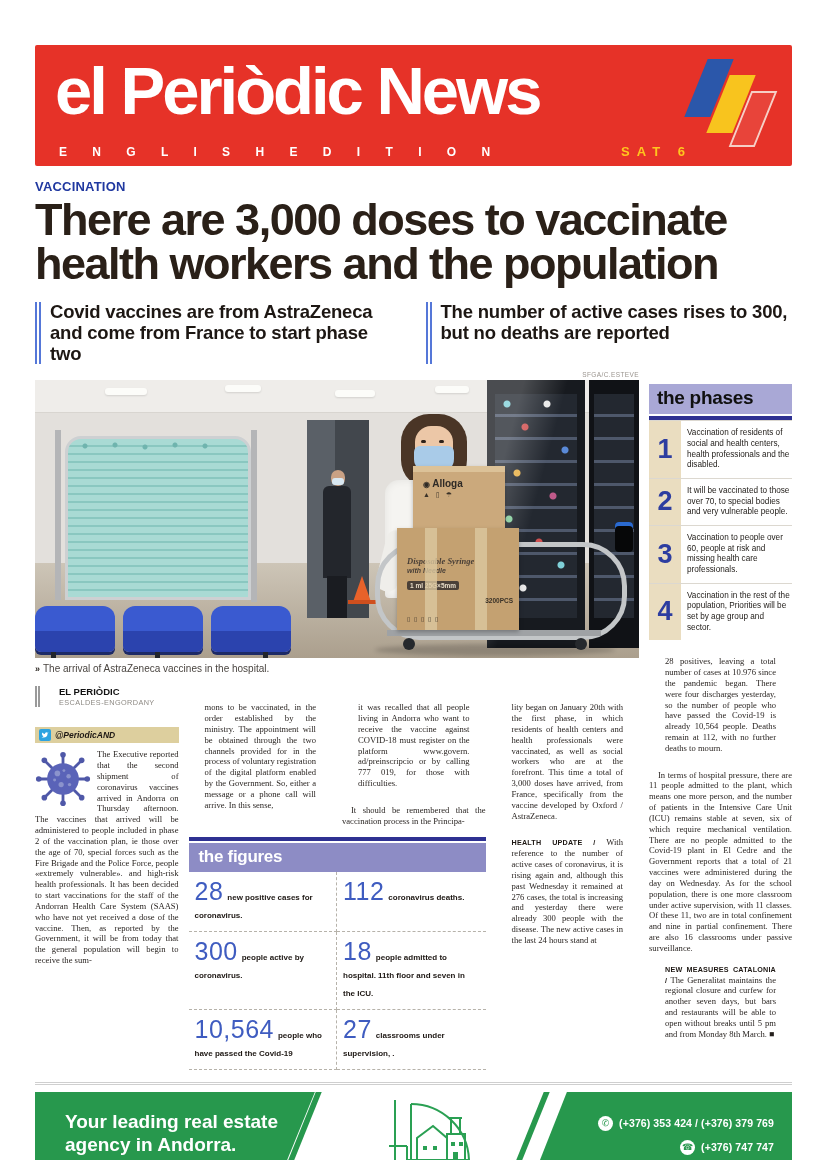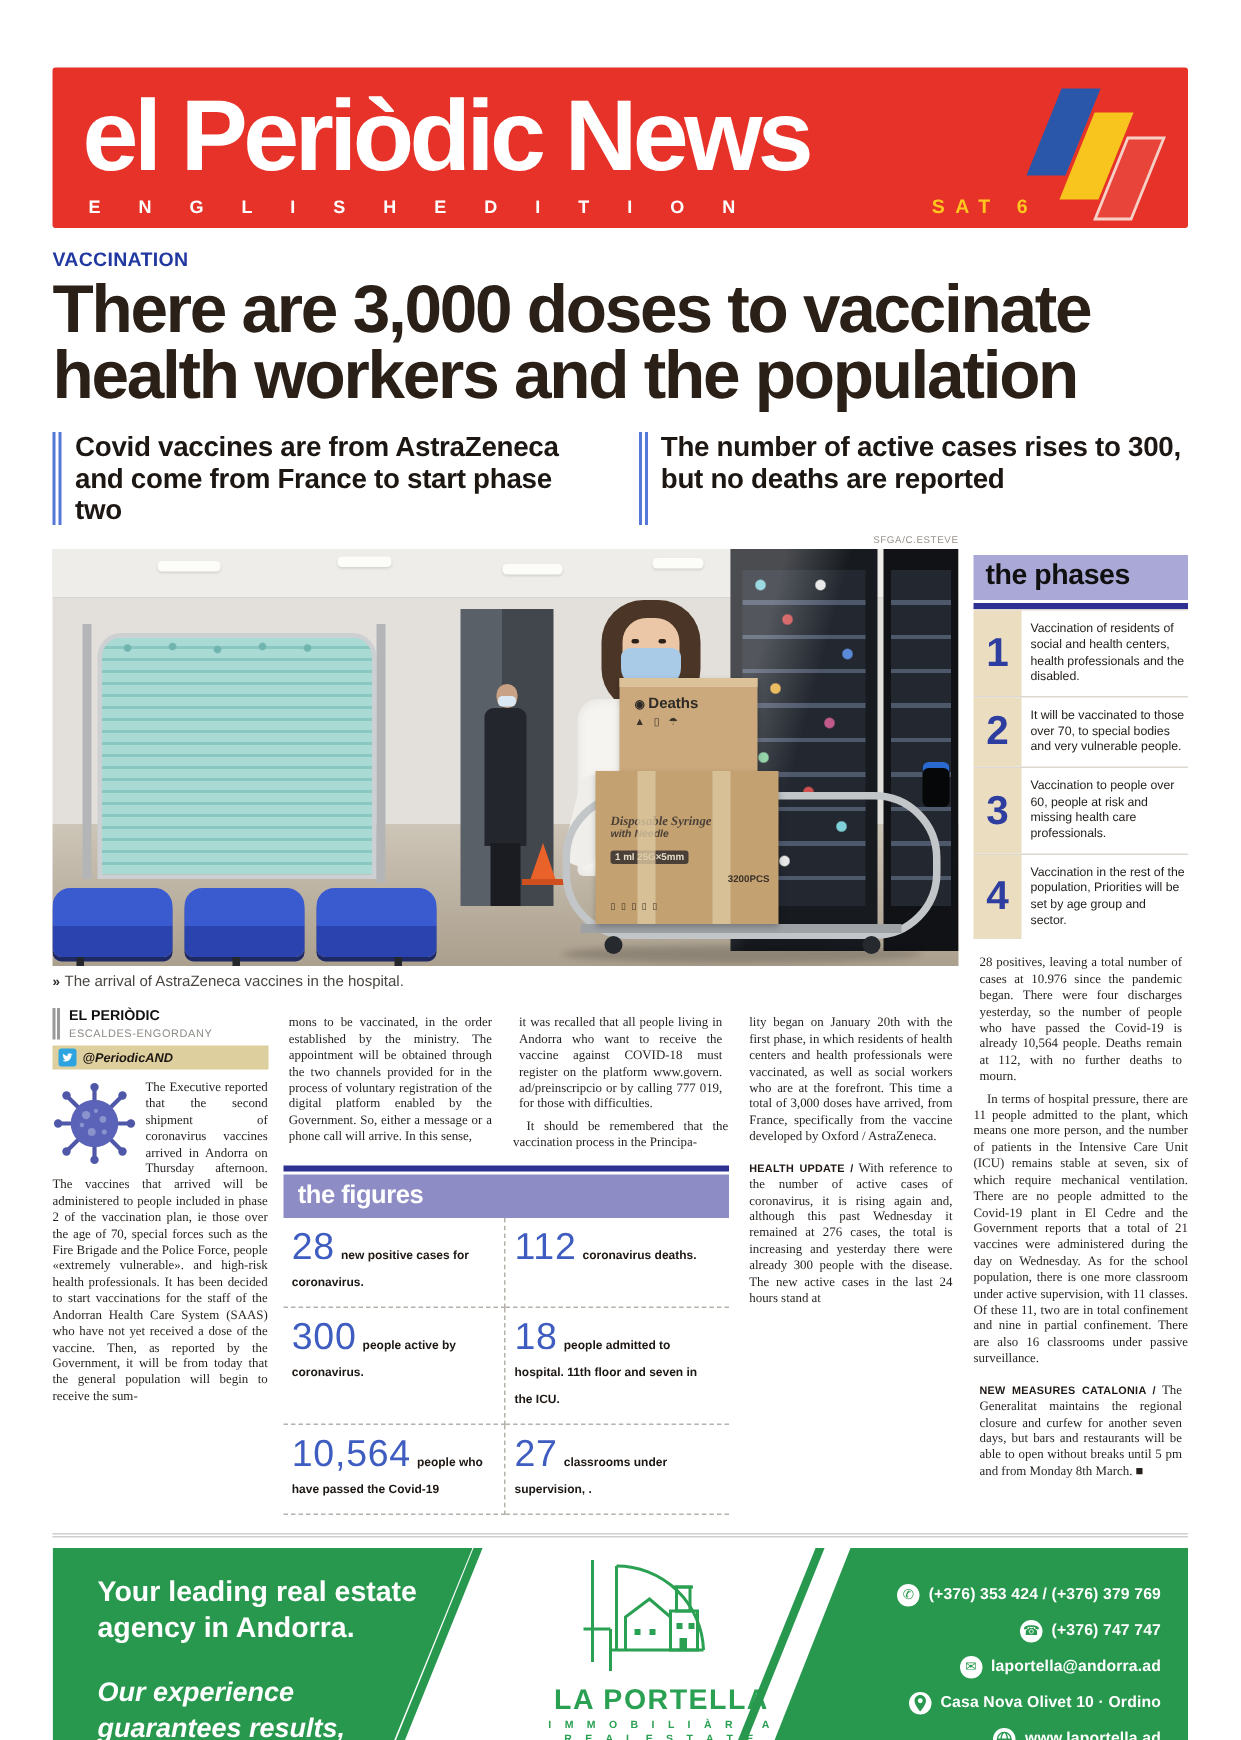--- a/index.html
+++ b/index.html
@@ -1,20 +1,20 @@
 <!DOCTYPE html>
 <html><head>
 <meta charset="utf-8">
 <style>
   html,body{margin:0;padding:0;background:#fff;}
   body{width:827px;height:1160px;overflow:hidden;font-family:"Liberation Sans",sans-serif;position:relative;}
   .page{position:relative;width:757px;margin:0 auto;padding-top:45px;}
 
   
-  .masthead{position:relative;height:107px;background:#e63228;border-radius:2px;overflow:hidden;}
+  .masthead{position:relative;height:121px;background:#e63228;border-radius:2px;overflow:hidden;}
   .mast-title{position:absolute;left:20px;top:-4px;color:#fff;font-weight:bold;font-size:67px;letter-spacing:-3px;line-height:100px;white-space:nowrap;}
   .mast-edition{position:absolute;left:24px;bottom:7px;color:#fff;font-weight:bold;font-size:12px;letter-spacing:11px;text-align:right;}
   .mast-date{position:absolute;right:100px;bottom:7px;color:#ffc61e;font-weight:bold;font-size:13px;letter-spacing:7px;}
   .mast-logo{position:absolute;right:12px;top:8px;width:92px;height:92px;}
   .slash{position:absolute;width:26px;height:58px;transform:skewX(-22deg);}
   .slash.blue{background:#2b57aa;left:8px;top:6px;}
   .slash.yellow{background:#f8c41e;left:30px;top:22px;}
   .slash.red{background:#e8443a;border:2px solid #f6cfc6;left:52px;top:38px;width:22px;height:52px;}
 
   
@@ -77,25 +77,25 @@
 
   .caption{display:flex;align-items:baseline;gap:4px;padding:5px 0 0 0;font-size:10px;color:#4a4540;}
   .caption .arrows{color:#2a2520;font-size:9px;letter-spacing:-1px;font-weight:bold;}
 
   
   .body-grid{display:grid;grid-template-columns:repeat(4,1fr);column-gap:10px;margin-top:12px;}
   .serif{font-family:"Liberation Serif",serif;font-size:8.6px;line-height:1.26;text-align:justify;color:#241f1c;}
   .col-span2{grid-column:1;grid-row:1 / 3;}
   .col4-full{grid-column:4;grid-row:1 / 3;}
   .indent{text-indent:9px;margin:0;}
-  .noindent{margin:4px;}
+  .noindent{margin:16px;}
   .para-gap{margin-top:10px;}
   .run-label{font-family:"Liberation Sans",sans-serif;font-weight:bold;font-size:7.2px;color:#1d1713;letter-spacing:0.2px;}
 
-  .byline{border-left:5px double #9a9a9a;padding-left:6px;margin-bottom:4px;}
+  .byline{border-left:5px double #9a9a9a;padding-left:19px;margin-bottom:20px;}
   .byline-outlet{font-size:9.5px;font-weight:bold;color:#111;}
   .byline-place{font-size:7.3px;color:#8e8a84;letter-spacing:0.4px;margin-top:1px;}
   .twitter-bar{display:flex;align-items:center;gap:4px;background:#ddcf9e;padding:2px 4px;margin:3px 0 6px 0;}
   .tw-icon{width:12px;height:12px;background:#2da3e0;border-radius:2px;display:flex;align-items:center;justify-content:center;flex:none;}
   .twitter-handle{font-size:8.5px;font-weight:bold;color:#1d1713;font-style:italic;}
   .virus{float:left;margin:2px 6px 2px 0;}
 
   
   .figures-box{grid-column:2 / 4;grid-row:2;margin-top:10px;align-self:end;}
   .figures-rule{height:4px;background:#2e3192;}
@@ -208,21 +208,21 @@
         <div class="coat-vee"></div>
         <div class="sleeve" style="left:346px;transform:rotate(14deg);"></div>
         <div class="sleeve" style="left:432px;transform:rotate(-14deg);"></div>
 
         <div class="cart-handle"></div>
         <div class="cart-base"></div>
         <div class="wheel" style="left:368px;"></div>
         <div class="wheel" style="left:540px;"></div>
 
         <div class="box box-top">
-          <div class="box-brand">Deaths</div>
+          <div class="box-brand">Alloga</div>
           <div class="box-icons">▲ ▯ ☂</div>
         </div>
         <div class="box box-bottom">
           <div class="strap" style="left:28px;"></div>
           <div class="strap" style="left:78px;"></div>
           <div class="box-line1">Disposable Syringe</div>
           <div class="box-line2">with Needle</div>
           <div class="box-spec">1 ml  25G×5mm</div>
           <div class="box-qty">3200PCS</div>
           <div class="box-iconrow2">▯ ▯ ▯ ▯ ▯</div>

